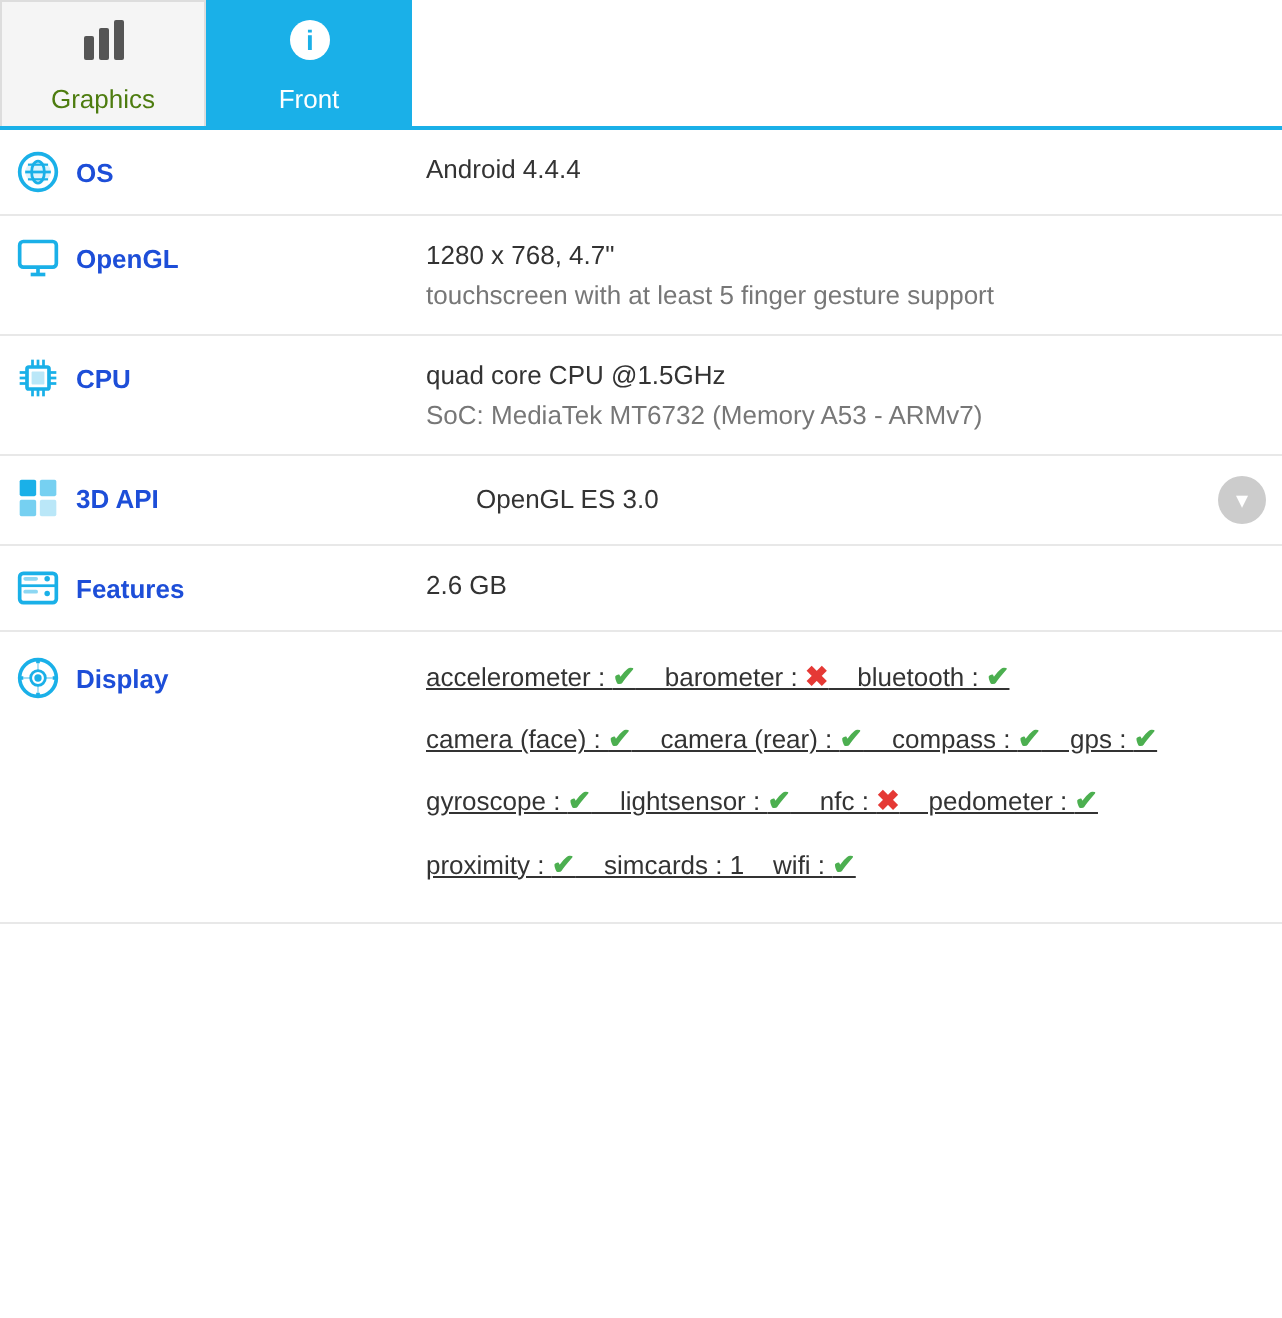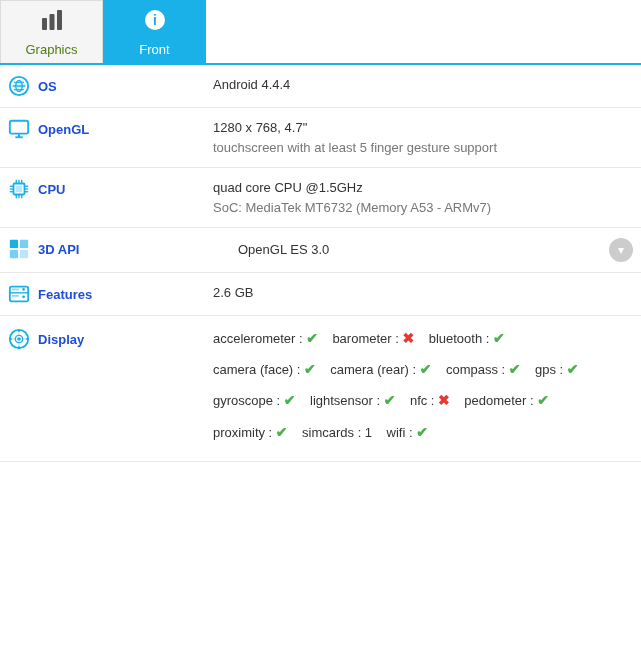--- a/index.html
+++ b/index.html
@@ -70,20 +70,21 @@
       color: #1d4ed8;
       font-weight: bold;
     }
 
     .feature-check { color: #4caf50; font-size: 14px; font-weight: bold; }
     .feature-cross { color: #e53935; font-size: 14px; font-weight: bold; }
 
     .feature-line {
       margin-bottom: 6px;
       line-height: 1.8;
+      text-decoration: underline;
     }
 
     .api-row td.value-cell {
       display: flex;
       align-items: center;
       justify-content: space-between;
     }
 
     .chevron-btn {
       width: 24px;

